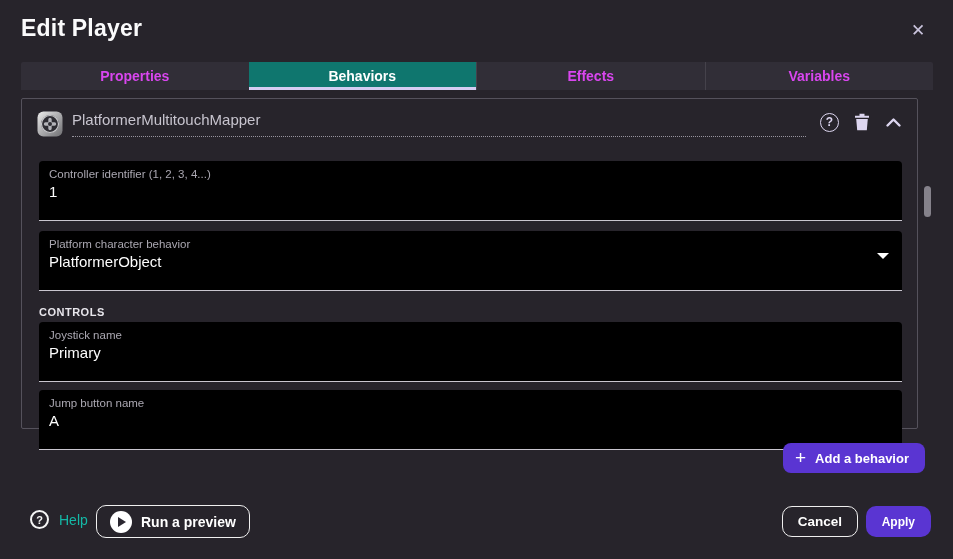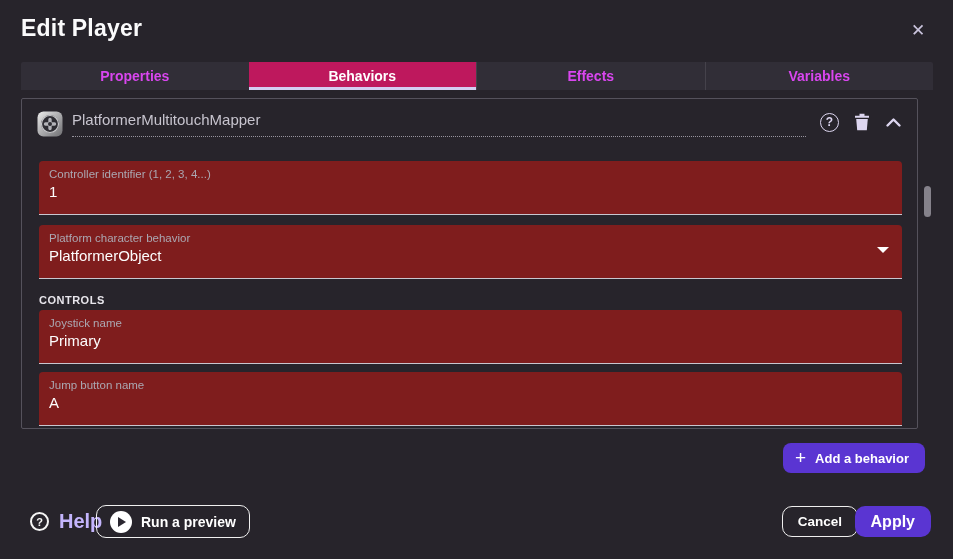--- a/index.html
+++ b/index.html
@@ -8,64 +8,64 @@
   .stage { position:relative; width:953px; height:559px; background:#27242B; overflow:hidden; }
 
   .dlg-title { position:absolute; left:21px; top:15px; font-size:23px; font-weight:bold; color:#FBFBFC; letter-spacing:.2px; }
   .close-btn { position:absolute; left:906px; top:18px; width:24px; height:24px; display:flex; align-items:center; justify-content:center;
                color:#C9C3DC; font-size:17px; cursor:pointer; }
 
   .tabbar { position:absolute; left:21px; top:62px; width:912px; height:28px; display:flex; background:#312E37; border-radius:2px 2px 0 0; }
   .tab { flex:1; display:flex; align-items:center; justify-content:center; font-size:14px; font-weight:bold;
          color:#d946ef; position:relative; cursor:pointer; border-left:1px solid #45424B; }
   .tab:first-child { border-left:none; }
-  .tab.active { background:#be185d; color:#FFFFFF; border-left:none; }
+  .tab.active { background:#0f766e; color:#FFFFFF; border-left:none; }
   .tab.active::after { content:""; position:absolute; left:0; right:0; bottom:0; height:3px; background:#D4CDF2; }
 
   .panel { position:absolute; left:21px; top:98px; width:897px; height:331px; border:1px solid #55525C; border-radius:2px; }
 
   .bhead { display:flex; margin:12px 15px 0 15px; }
   .bicon { width:26px; height:26px; flex:0 0 auto; margin-right:9px; }
   .bname-wrap { flex:1; border-bottom:1px dotted #97949E; padding-bottom:7px; margin-right:14px; }
   .bname { font-size:15px; color:#C7C4CE; }
   .bhead-icons { display:flex; align-items:center; gap:15px; padding-bottom:4px; }
   .icon-btn { display:flex; align-items:center; justify-content:center; cursor:pointer; }
   .qcircle { width:19px; height:19px; border:1.7px solid #DDD6F0; border-radius:50%; color:#DDD6F0;
              font-size:12px; font-weight:bold; display:flex; align-items:center; justify-content:center; }
 
-  .field { margin:10px 15px 0 17px; background:#7f1d1d; border-radius:4px 4px 0 0; border-bottom:1px solid #C9C6CF;
-           padding:7px 10px 14px 10px; position:relative; cursor:text; }
+  .field { margin:10px 15px 0 17px; background:#000000; border-radius:4px 4px 0 0; border-bottom:1px solid #C9C6CF;
+           padding:7px 10px 20px 10px; position:relative; cursor:text; }
   .field.first { margin-top:24px; }
   .field-label { font-size:11.5px; color:#ABA8B2; }
   .field-value { font-size:15px; color:#FDFDFD; margin-top:3px; }
   .caret { position:absolute; right:13px; top:22px; width:0; height:0;
            border-left:6px solid transparent; border-right:6px solid transparent; border-top:6px solid #FFFFFF; }
 
   .section-title { margin:15px 15px 0 17px; font-size:11px; font-weight:bold; letter-spacing:.5px; color:#E8E6EC; }
 
   .scroll-thumb { position:absolute; left:924px; top:186px; width:7px; height:31px; background:#85828B; border-radius:4px; cursor:grab; }
 
   .btn { display:inline-flex; align-items:center; justify-content:center; font-weight:bold; cursor:pointer; color:#FFFFFF; }
   .btn-add { position:absolute; right:28px; top:443px; height:30px; padding:0 16px 0 12px; background:#5A35D2; border-radius:8px;
              font-size:13px; gap:9px; }
   .plus-glyph { font-size:19px; font-weight:400; line-height:1; margin-top:-2px; }
 
   .footer-help { position:absolute; left:30px; top:510px; display:flex; align-items:center; gap:10px; cursor:pointer; }
   .qcircle-w { width:19px; height:19px; border:2px solid #F5F5F5; border-radius:50%; color:#F5F5F5;
                font-size:11px; font-weight:bold; display:flex; align-items:center; justify-content:center; }
-  .footer-help-label { font-size:20px; font-weight:bold; color:#c4b5fd; }
+  .footer-help-label { font-size:14px; font-weight:normal; color:#14b8a6; }
 
   .btn-preview { position:absolute; left:96px; top:505px; height:33px; padding:0 13px; border:1px solid #F0F0F0; border-radius:10px;
                  font-size:14px; gap:9px; background:transparent; }
   .play-circle { width:22px; height:22px; background:#FFFFFF; border-radius:50%; display:flex; align-items:center; justify-content:center; }
   .play-tri { width:0; height:0; border-top:5px solid transparent; border-bottom:5px solid transparent; border-left:8px solid #2A2730; margin-left:2px; }
 
   .btn-cancel { position:absolute; right:95px; top:506px; height:31px; padding:0 15px; border:1.5px solid #EFEFEF; border-radius:10px;
                 font-size:13.5px; background:transparent; }
-  .btn-apply { position:absolute; right:22px; top:506px; height:31px; padding:0 16px; background:#5A35D2; border-radius:10px; font-size:16px; }
+  .btn-apply { position:absolute; right:22px; top:506px; height:31px; padding:0 16px; background:#5A35D2; border-radius:10px; font-size:12px; }
 </style>
 </head>
 <body>
 
 <div class="stage">
 
   <div class="dlg-title">Edit Player</div>
   <div class="close-btn">✕</div>
 
   <div class="tabbar">

